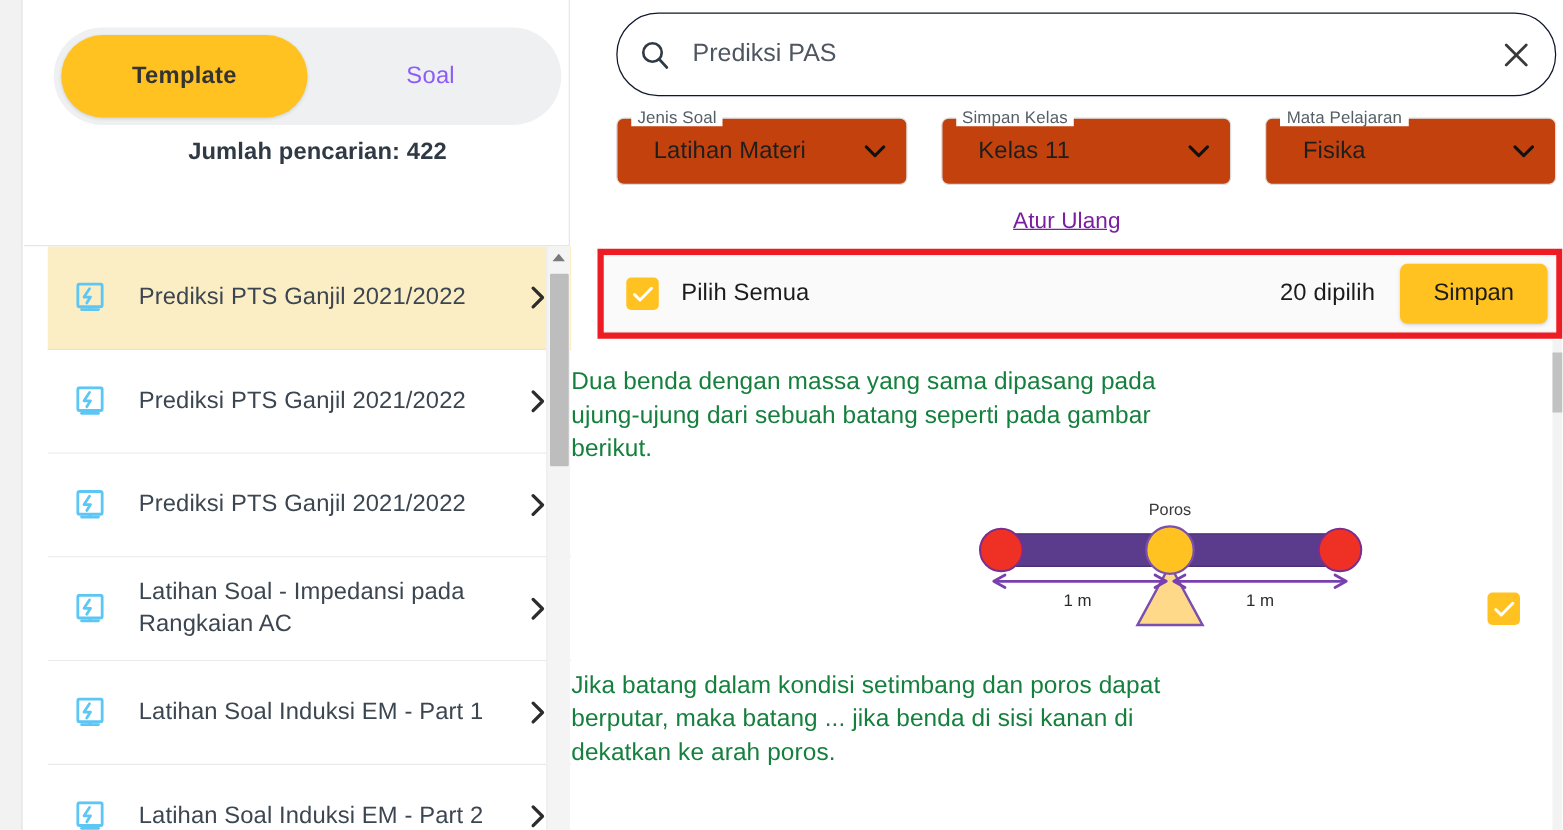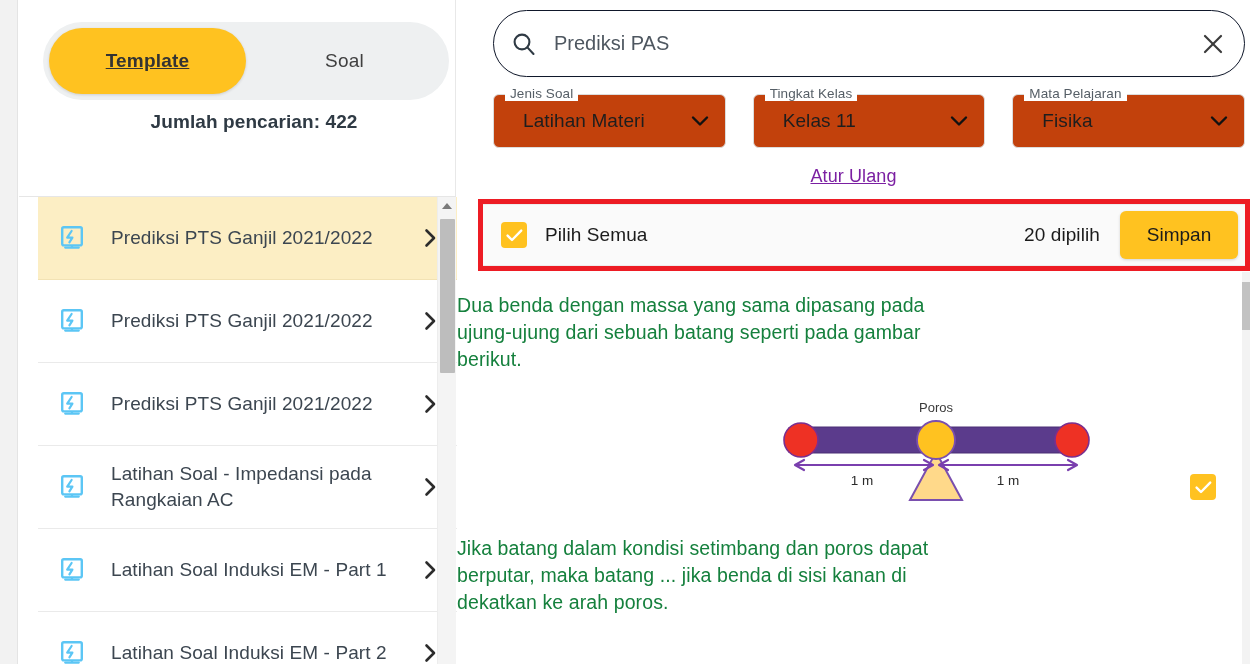--- a/index.html
+++ b/index.html
@@ -41,33 +41,32 @@
     border-radius: 39px;
     display: flex; align-items: center;
     padding: 6px;
   }
   .toggle-btn {
     flex: 1 1 0;
     height: 66px;
     border-radius: 33px;
     display: flex; align-items: center; justify-content: center;
     font-size: 19px;
-    color: #404040;
+    color: #8b5cf6;
     letter-spacing: .2px;
     cursor: pointer;
     border: none;
     background: transparent;
     font-family: "Liberation Sans", sans-serif;
   }
   .toggle-btn.active {
     background: #ffc220;
     color: #333333;
     font-weight: bold;
     box-shadow: 0 1px 3px rgba(0,0,0,.14);
-    text-decoration: underline;
   }
 
   .count-label {
     position: absolute; left: 0; top: 111px;
     width: 470px;
     text-align: center;
     font-size: 19px;
     font-weight: bold;
     color: #2f3a44;
     letter-spacing: .1px;
@@ -473,21 +472,21 @@
         <div class="field-select">
           <span class="field-value">Latihan Materi</span>
           <span class="chev-dn">
             <svg width="18" height="12" viewBox="0 0 18 12">
                 <polyline points="2,2.5 9,9.5 16,2.5" fill="none" stroke="#111" stroke-width="2.4" stroke-linecap="round" stroke-linejoin="round"></polyline>
               </svg>
           </span>
         </div>
       </div>
       <div class="field">
-        <div class="field-legend">Tingkat Kelas</div>
+        <div class="field-legend">Simpan Kelas</div>
         <div class="field-select">
           <span class="field-value">Kelas 11</span>
           <span class="chev-dn">
             <svg width="18" height="12" viewBox="0 0 18 12">
                 <polyline points="2,2.5 9,9.5 16,2.5" fill="none" stroke="#111" stroke-width="2.4" stroke-linecap="round" stroke-linejoin="round"></polyline>
               </svg>
           </span>
         </div>
       </div>
       <div class="field">

